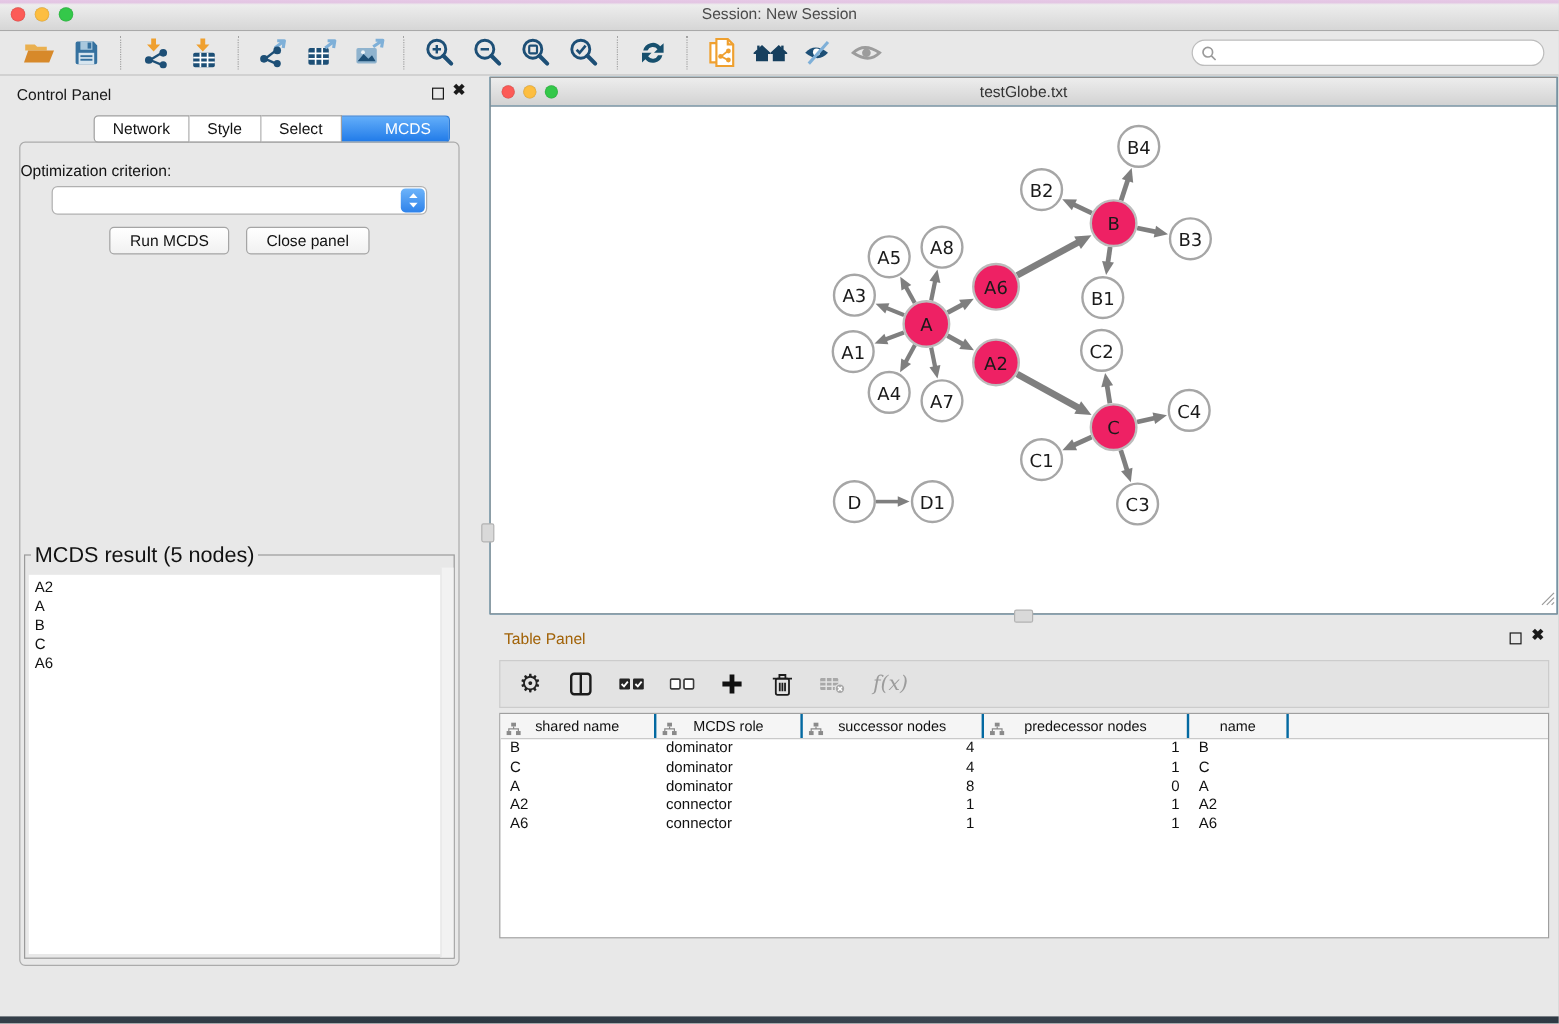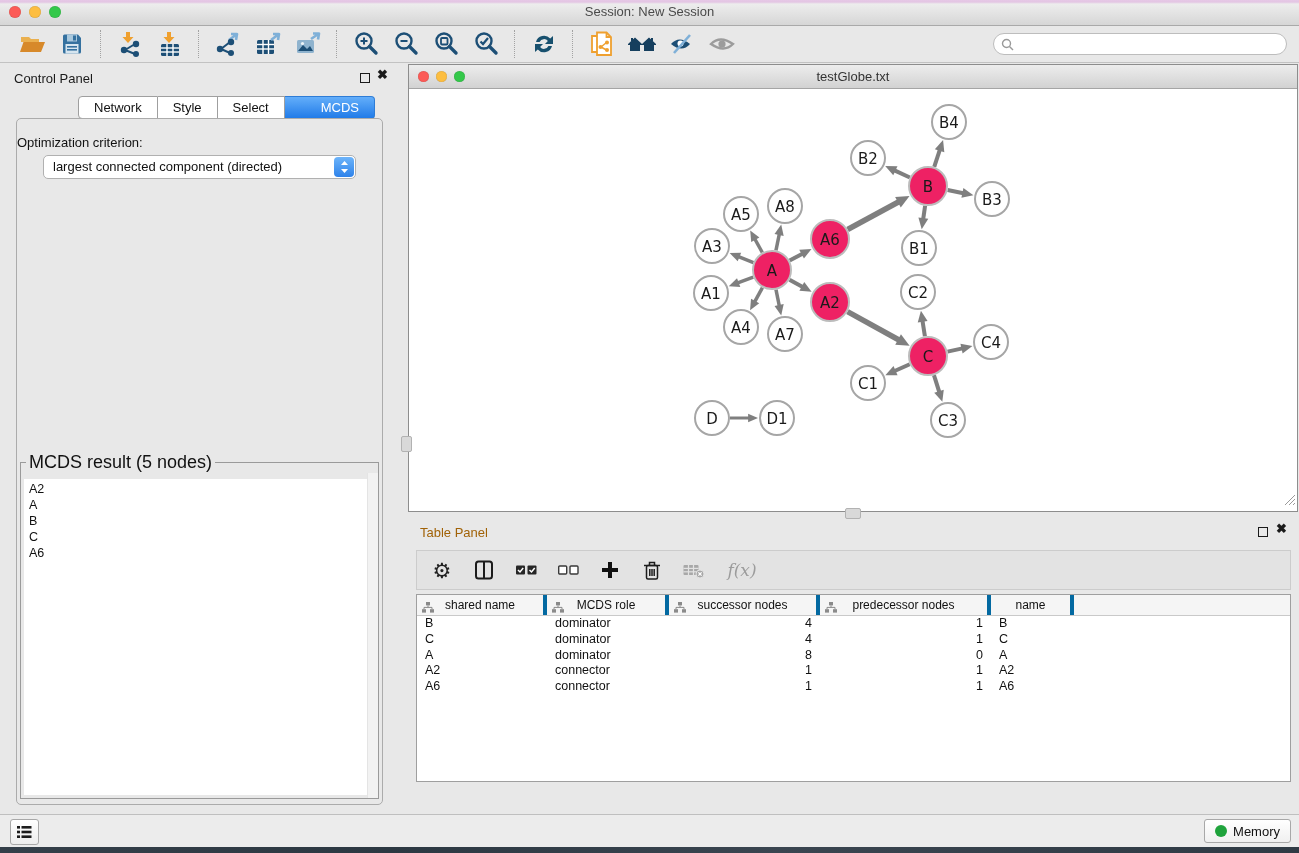--- a/index.html
+++ b/index.html
@@ -77,21 +77,21 @@
   .table-panel{position:absolute;left:408px;top:518px;right:0;bottom:38px;}
   .tp-title{position:absolute;left:12px;top:7px;font-size:13px;color:#a16207;}
   .tp-toolbar{position:absolute;left:8px;right:8px;top:32px;height:40px;background:#e3e3e3;
     border:1px solid #cccccc;box-sizing:border-box;display:flex;align-items:center;padding-left:12px;gap:16px;}
   .tp-ic{display:flex;align-items:center;justify-content:center;width:26px;height:28px;}
   .gear-glyph{font-size:21px;line-height:21px;color:#222;}
   .fx{font-family:"DejaVu Serif",serif;font-style:italic;font-size:17px;color:#9c9c9c;}
   .tp-table{position:absolute;left:8px;right:8px;top:76px;height:188px;background:#fff;
     border:1px solid #9f9f9f;box-sizing:border-box;overflow:hidden;}
   .tp-header{display:flex;height:20px;background:#f5f5f5;border-bottom:1px solid #c9c9c9;}
-  .th{position:relative;border-right:4px solid #0369a1;text-align:center;font-size:12px;
+  .th{position:relative;border-right:2px solid #0369a1;text-align:center;font-size:12px;
     line-height:20px;box-sizing:border-box;flex-shrink:0;}
   .th-ic{position:absolute;left:5px;top:4px;}
   .th-fill{flex:1;}
   .tr{display:flex;height:15.8px;line-height:15.8px;font-size:12.5px;}
   .td{box-sizing:border-box;padding:0 8px;flex-shrink:0;overflow:hidden;white-space:nowrap;}
   .tp-tabs{position:absolute;left:0;right:0;top:268px;display:flex;justify-content:center;}
   .tp-tabs .tabby{height:22px;line-height:22px;}
 
   
   .statusbar{position:absolute;left:0;right:0;bottom:6px;height:32px;background:#ececec;
@@ -288,27 +288,30 @@
     <span class="close-ic" style="right:11px;">✖</span>
     <div class="cp-tabs">
         <span class="tabby">Network</span>
         <span class="tabby">Style</span>
         <span class="tabby">Select</span>
         <span class="tabby active">MCDS</span>
       </div>
     <div class="cp-box">
       <div class="opt-label">Optimization criterion:</div>
       <div class="dropdown">
-        <span class="dd-value">largest connected component (directed)</span>
         <span class="dd-spinner">
           <svg width="9" height="14" viewBox="0 0 9 14">
               <path d="M4.5 1 8 5H1Z" fill="#fff"></path>
               <path d="M4.5 13 1 9h7Z" fill="#fff"></path>
             </svg>
         </span>
+      </div>
+      <div class="cp-buttons">
+        <button class="btn">Run MCDS</button>
+        <button class="btn">Close panel</button>
       </div>
       <fieldset class="mcds-fieldset">
         <legend>MCDS result (5 nodes)</legend>
         <div class="mcds-list">
             <div class="mcds-item">A2</div>
             <div class="mcds-item">A</div>
             <div class="mcds-item">B</div>
             <div class="mcds-item">C</div>
             <div class="mcds-item">A6</div>
           </div>
@@ -558,33 +561,15 @@
             <div class="td" style="width: 122px; text-align: left;">connector</div>
             <div class="td" style="width: 151px; text-align: right;">1</div>
             <div class="td" style="width: 171px; text-align: right;">1</div>
             <div class="td" style="width: 83px; text-align: left;">A6</div>
           </div>
         </div>
     </div>
 
   </div>
 
-  <div class="statusbar">
-    <span class="list-btn">
-      <svg width="15" height="14" viewBox="0 0 15 14">
-          <g fill="#1c1c1c">
-            <rect x="0" y="1" width="3" height="2.6"></rect>
-            <rect x="4.5" y="1" width="10" height="2.6"></rect>
-            <rect x="0" y="5.7" width="3" height="2.6"></rect>
-            <rect x="4.5" y="5.7" width="10" height="2.6"></rect>
-            <rect x="0" y="10.4" width="3" height="2.6"></rect>
-            <rect x="4.5" y="10.4" width="10" height="2.6"></rect>
-          </g>
-        </svg>
-    </span>
-    <span class="memory-btn">
-      <span class="mem-dot"></span>
-      <span>Memory</span>
-    </span>
-  </div>
   <div class="desktop-strip"></div>
 
 </div>
 
 </body></html>

